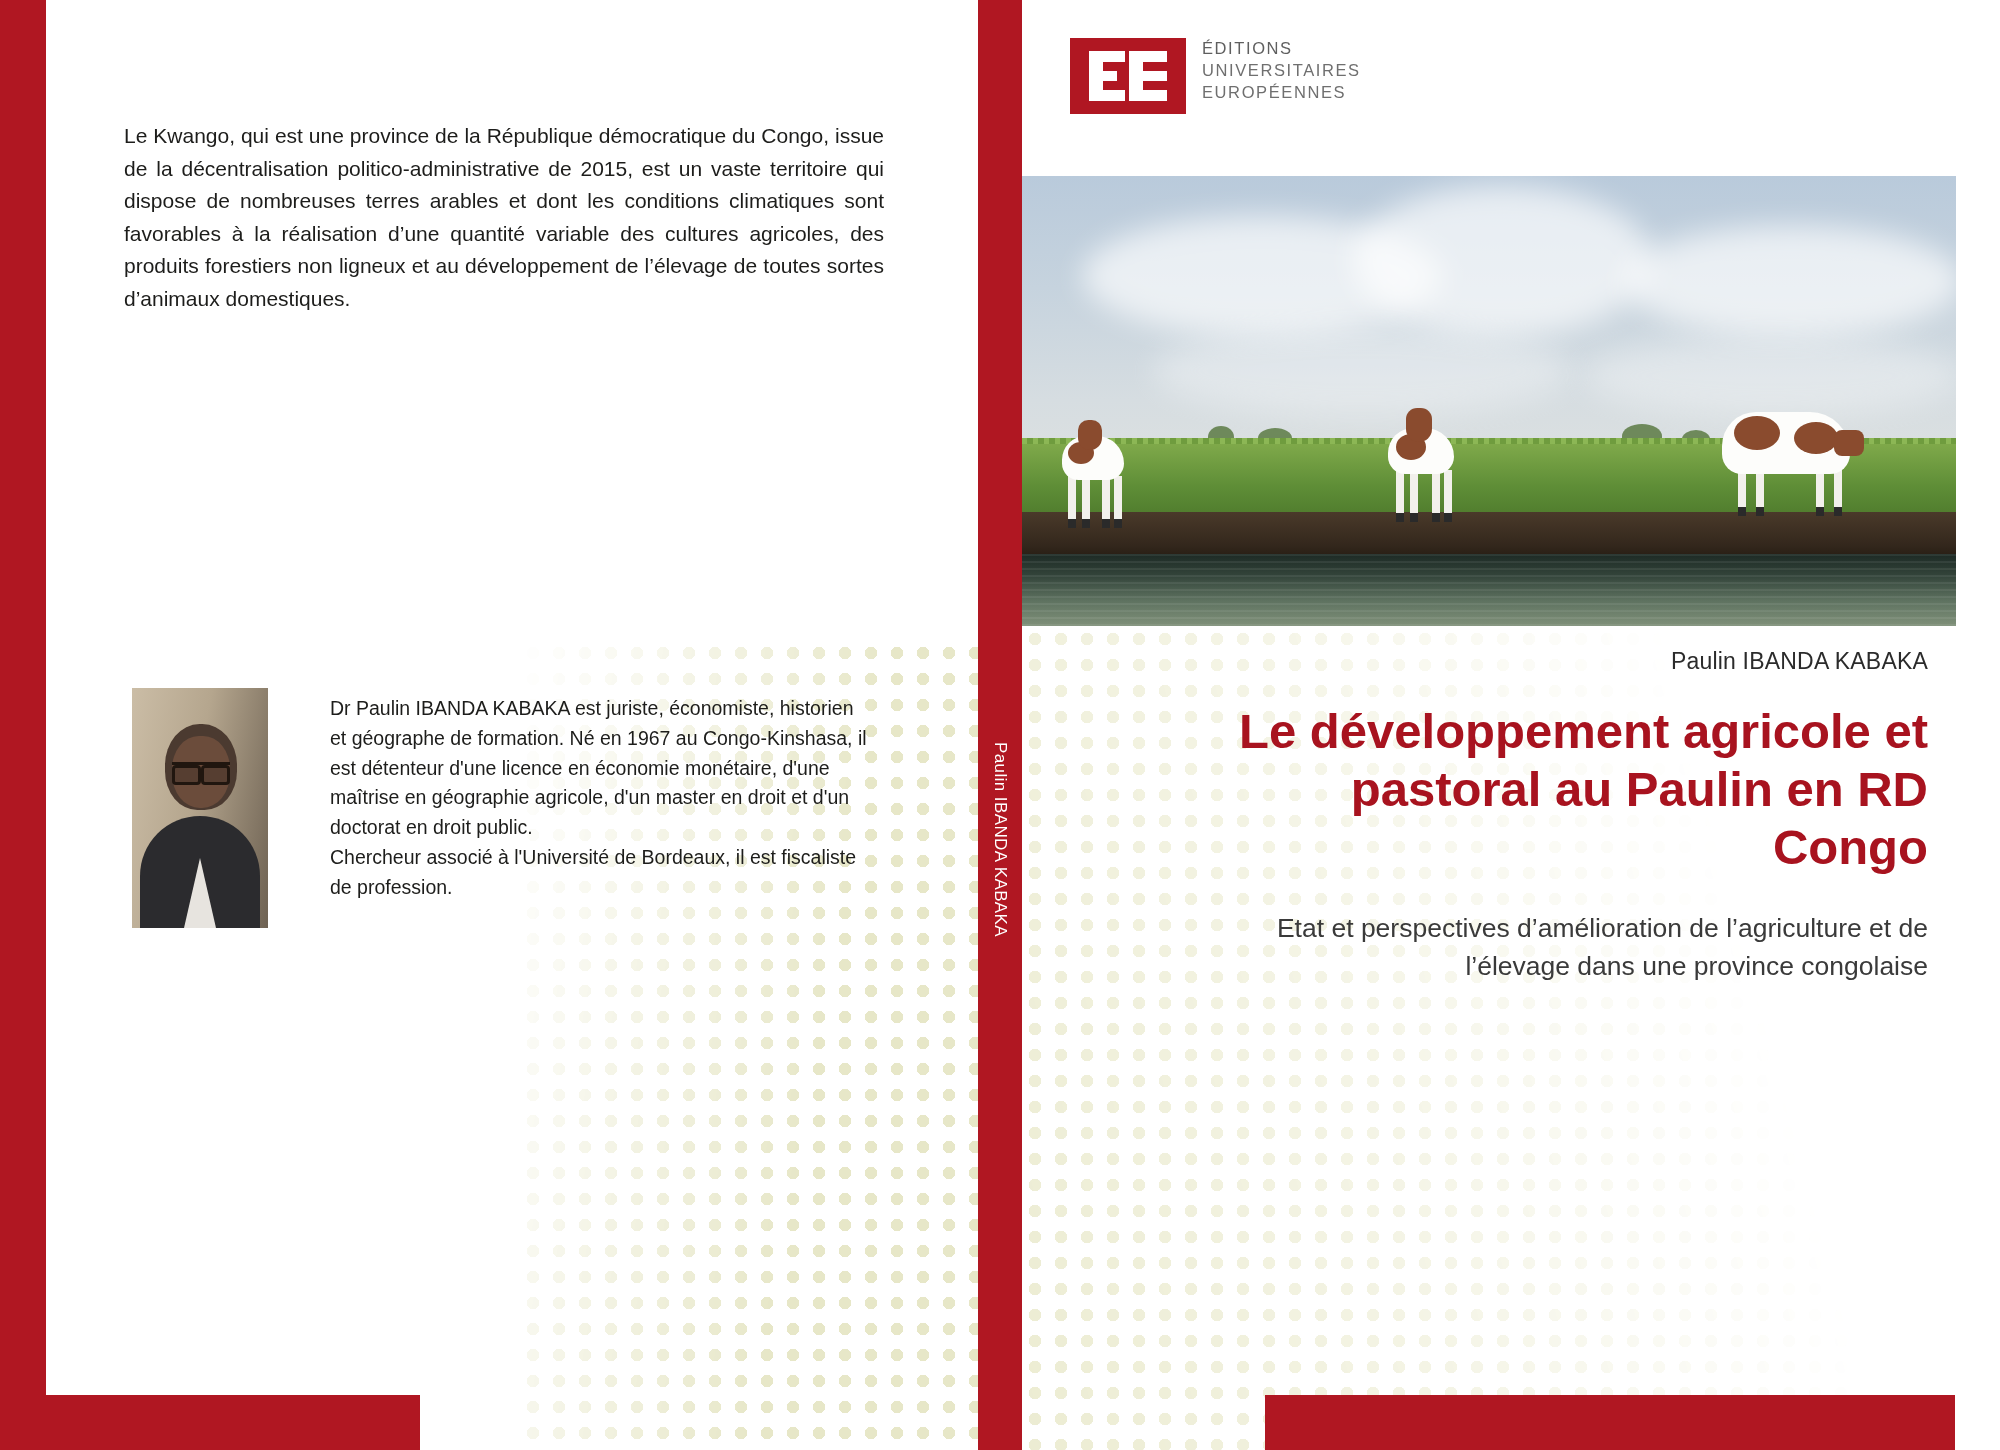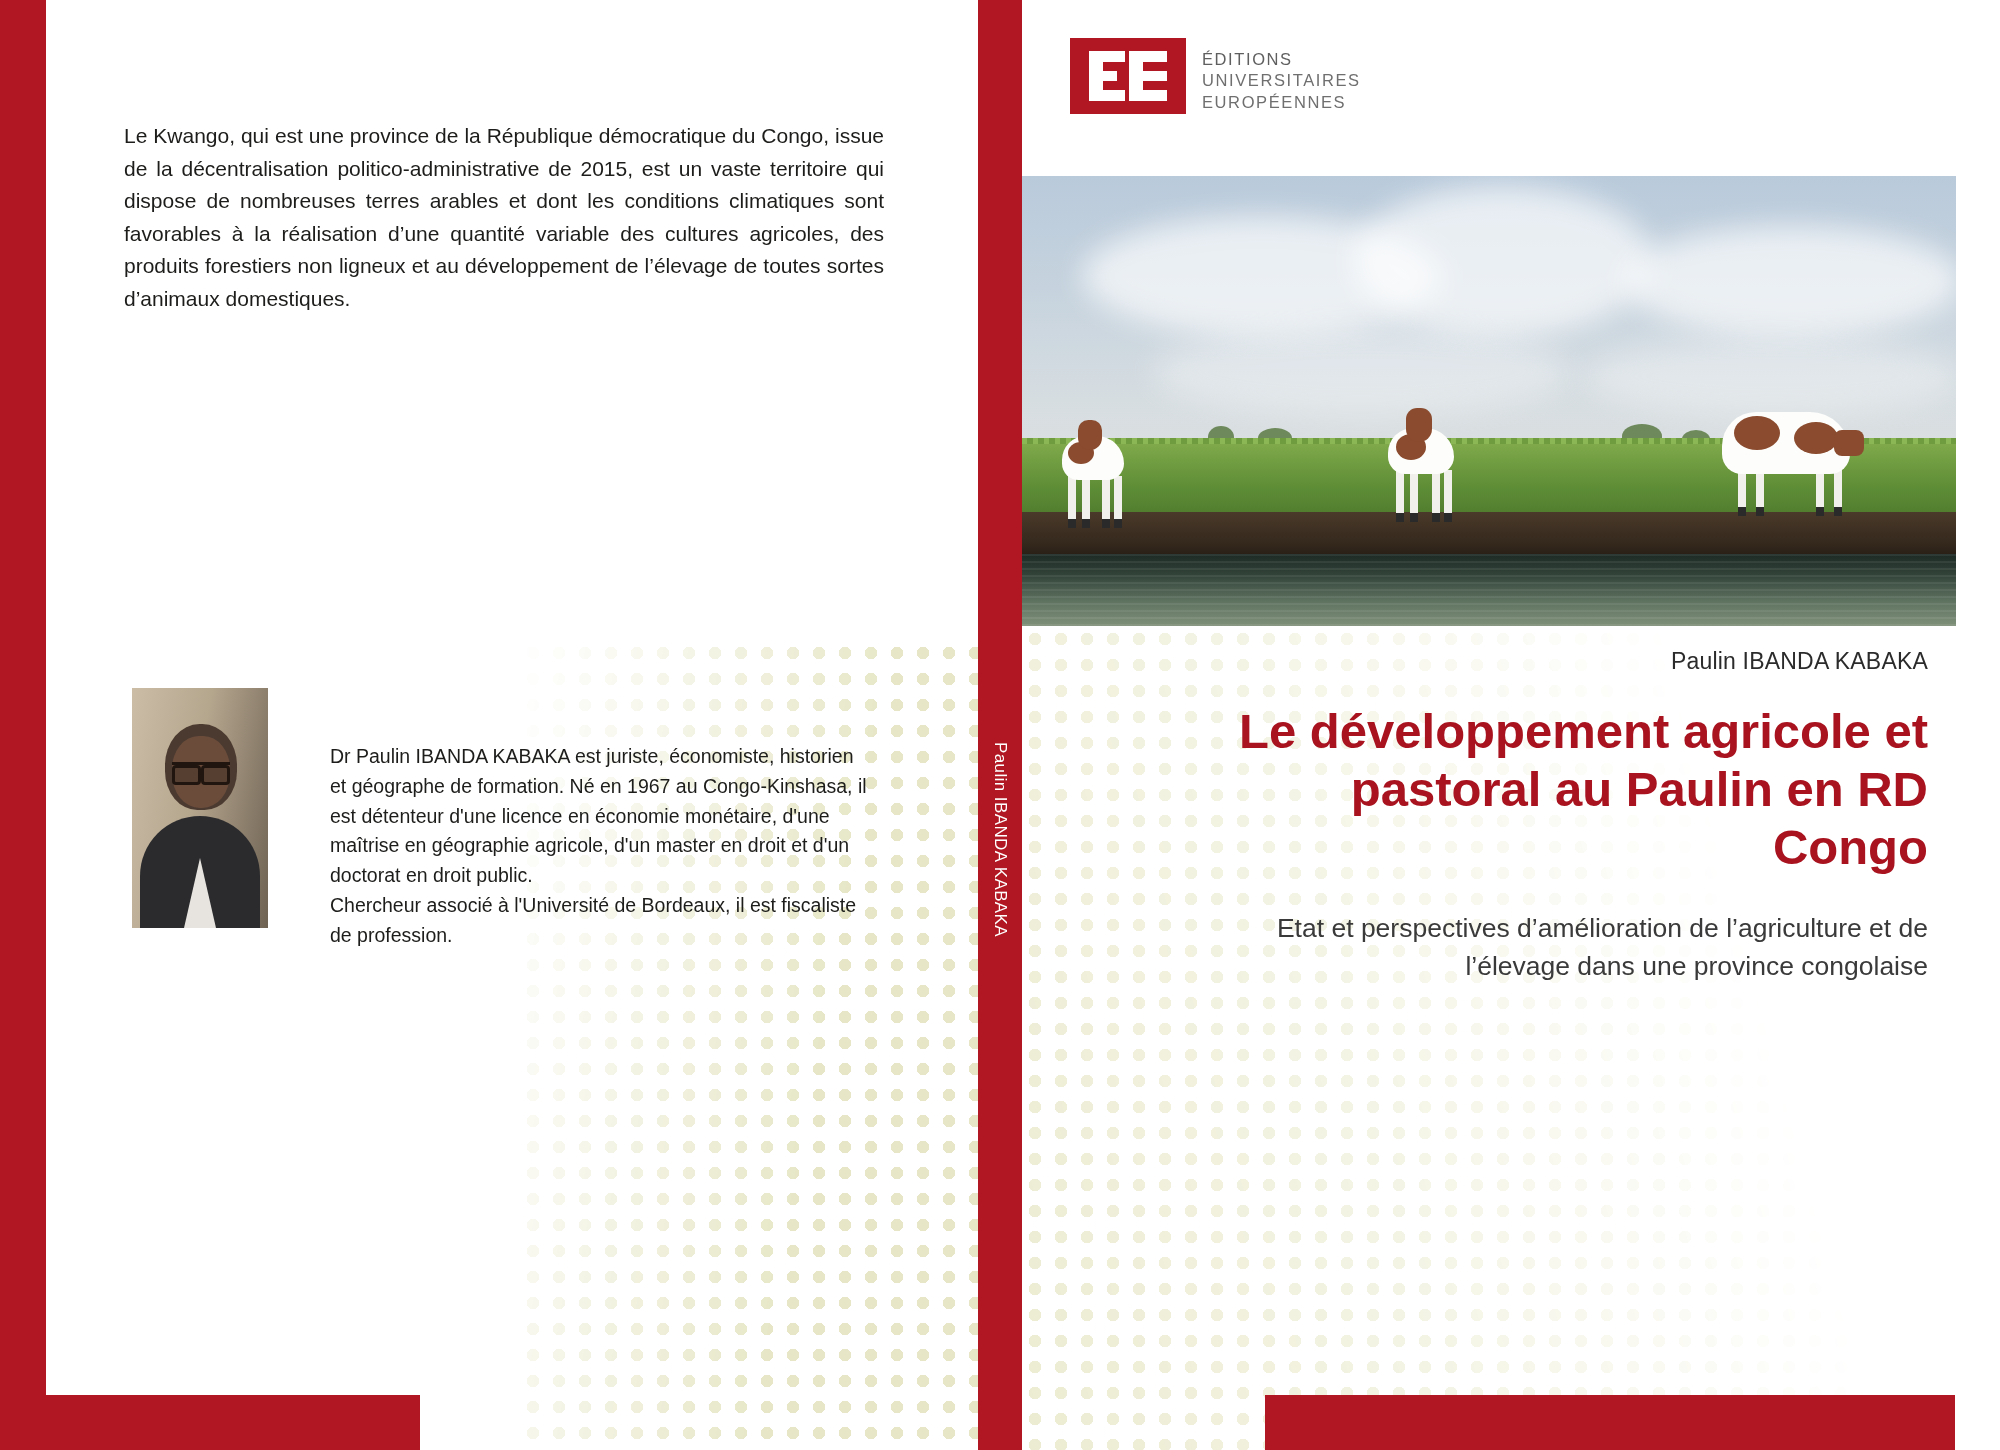--- a/index.html
+++ b/index.html
@@ -188,21 +188,21 @@
     right: 0; bottom: 0;
     width: 45px; height: 55px;
     background: #ffffff;
   }
 
   
   .logo {
     position: absolute;
     left: 48px; top: 38px;
     display: flex;
-    align-items: flex-end;
+    align-items: flex-start;
     gap: 16px;
   }
   .logo-mark {
     width: 116px; height: 76px;
     background: #b01722;
     position: relative;
   }
   .logo-mark:before {
     content: "";
     position: absolute;
@@ -390,21 +390,21 @@
 
     <div class="author-photo">
       <div class="ap-wall"></div>
       <div class="ap-body"></div>
       <div class="ap-shirt"></div>
       <div class="ap-head"></div>
       <div class="ap-face"></div>
       <div class="ap-glasses"></div>
     </div>
 
-    <p class="bio" style="white-space: pre-line; margin-top: 48px;">Dr Paulin IBANDA KABAKA est juriste, économiste, historien et géographe de formation. Né en 1967 au Congo-Kinshasa, il est détenteur d'une licence en économie monétaire, d'une maîtrise en géographie agricole, d'un master en droit et d'un doctorat en droit public.
+    <p class="bio" style="white-space: pre-line;">Dr Paulin IBANDA KABAKA est juriste, économiste, historien et géographe de formation. Né en 1967 au Congo-Kinshasa, il est détenteur d'une licence en économie monétaire, d'une maîtrise en géographie agricole, d'un master en droit et d'un doctorat en droit public.
 Chercheur associé à l'Université de Bordeaux, il est fiscaliste de profession.</p>
 
 
     <div class="back-bottom-bar"></div>
   </div>
 
   <div class="spine"></div>
   <div class="spine-text">
     <span>Paulin IBANDA KABAKA</span>
   </div>

